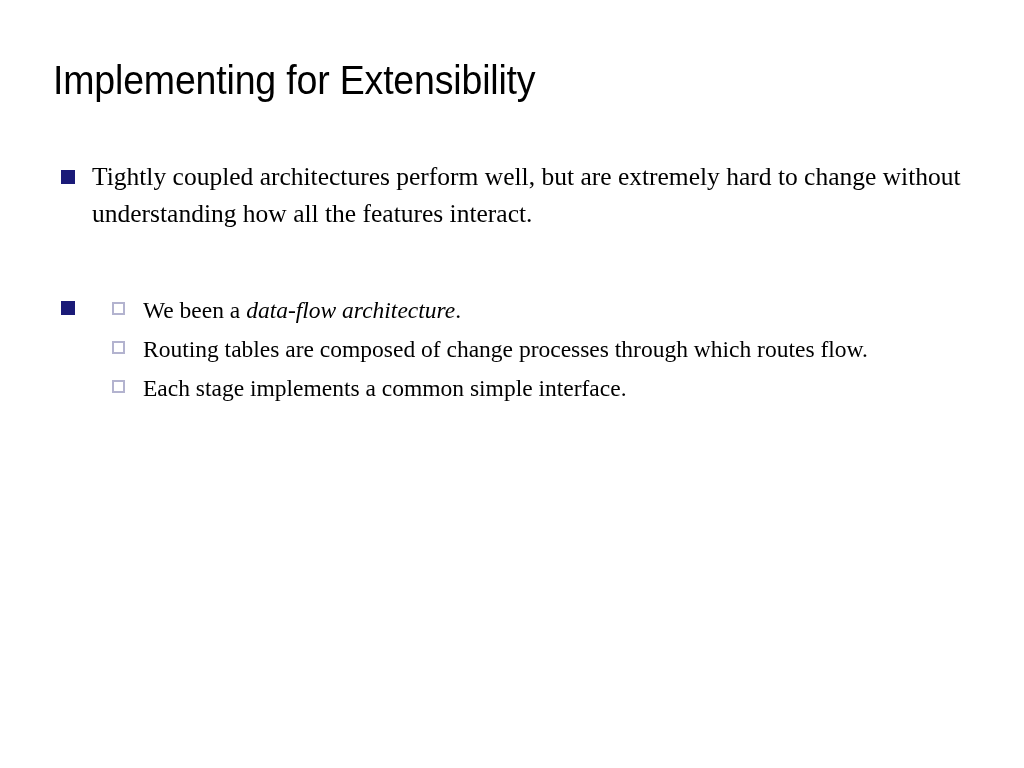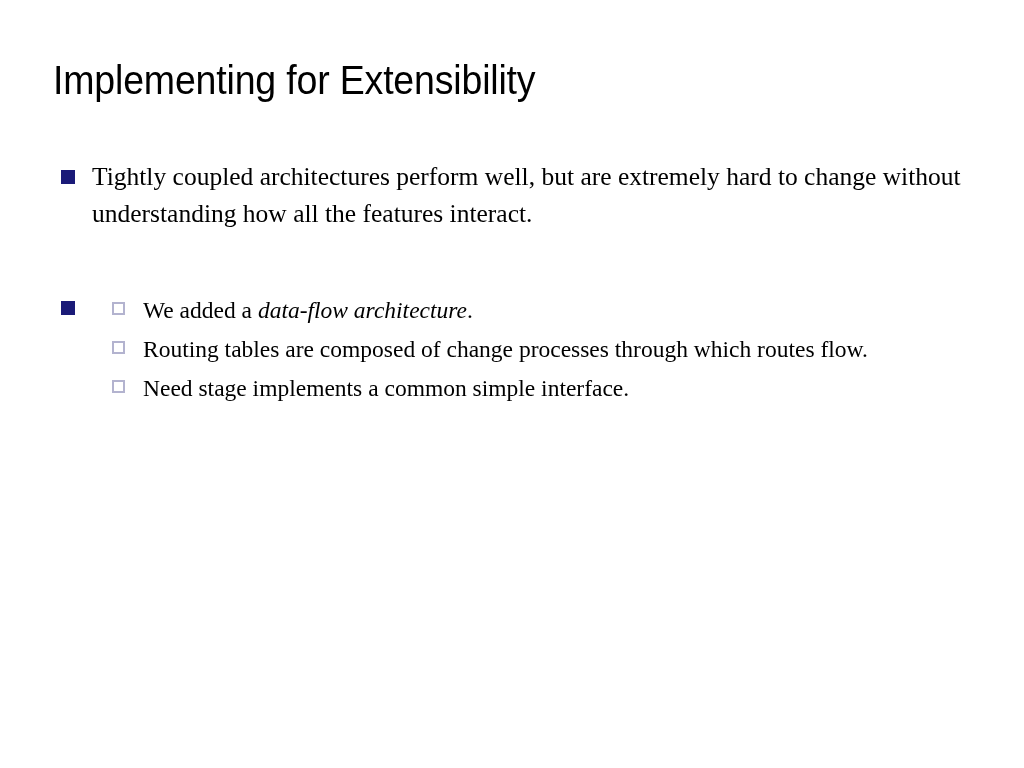--- a/index.html
+++ b/index.html
@@ -128,27 +128,27 @@
     </div>
 
     <div class="bullet-gap"></div>
 
     <div class="bullet-l1">
       <span class="marker-l1"></span>
     </div>
 
     <div class="bullet-l2">
       <span class="marker-l2"></span>
-      <span class="text"><span>We added a </span><span class="italic">data-flow architecture</span><span>.</span></span>
+      <span class="text"><span>We been a </span><span class="italic">data-flow architecture</span><span>.</span></span>
     </div>
 
     <div class="bullet-l2">
       <span class="marker-l2"></span>
       <span class="text">Routing tables are composed of change processes through which routes flow.</span>
     </div>
 
     <div class="bullet-l2">
       <span class="marker-l2"></span>
-      <span class="text">Need stage implements a common simple interface.</span>
+      <span class="text">Each stage implements a common simple interface.</span>
     </div>
 
   </div>
 </div>
 
 </body></html>

